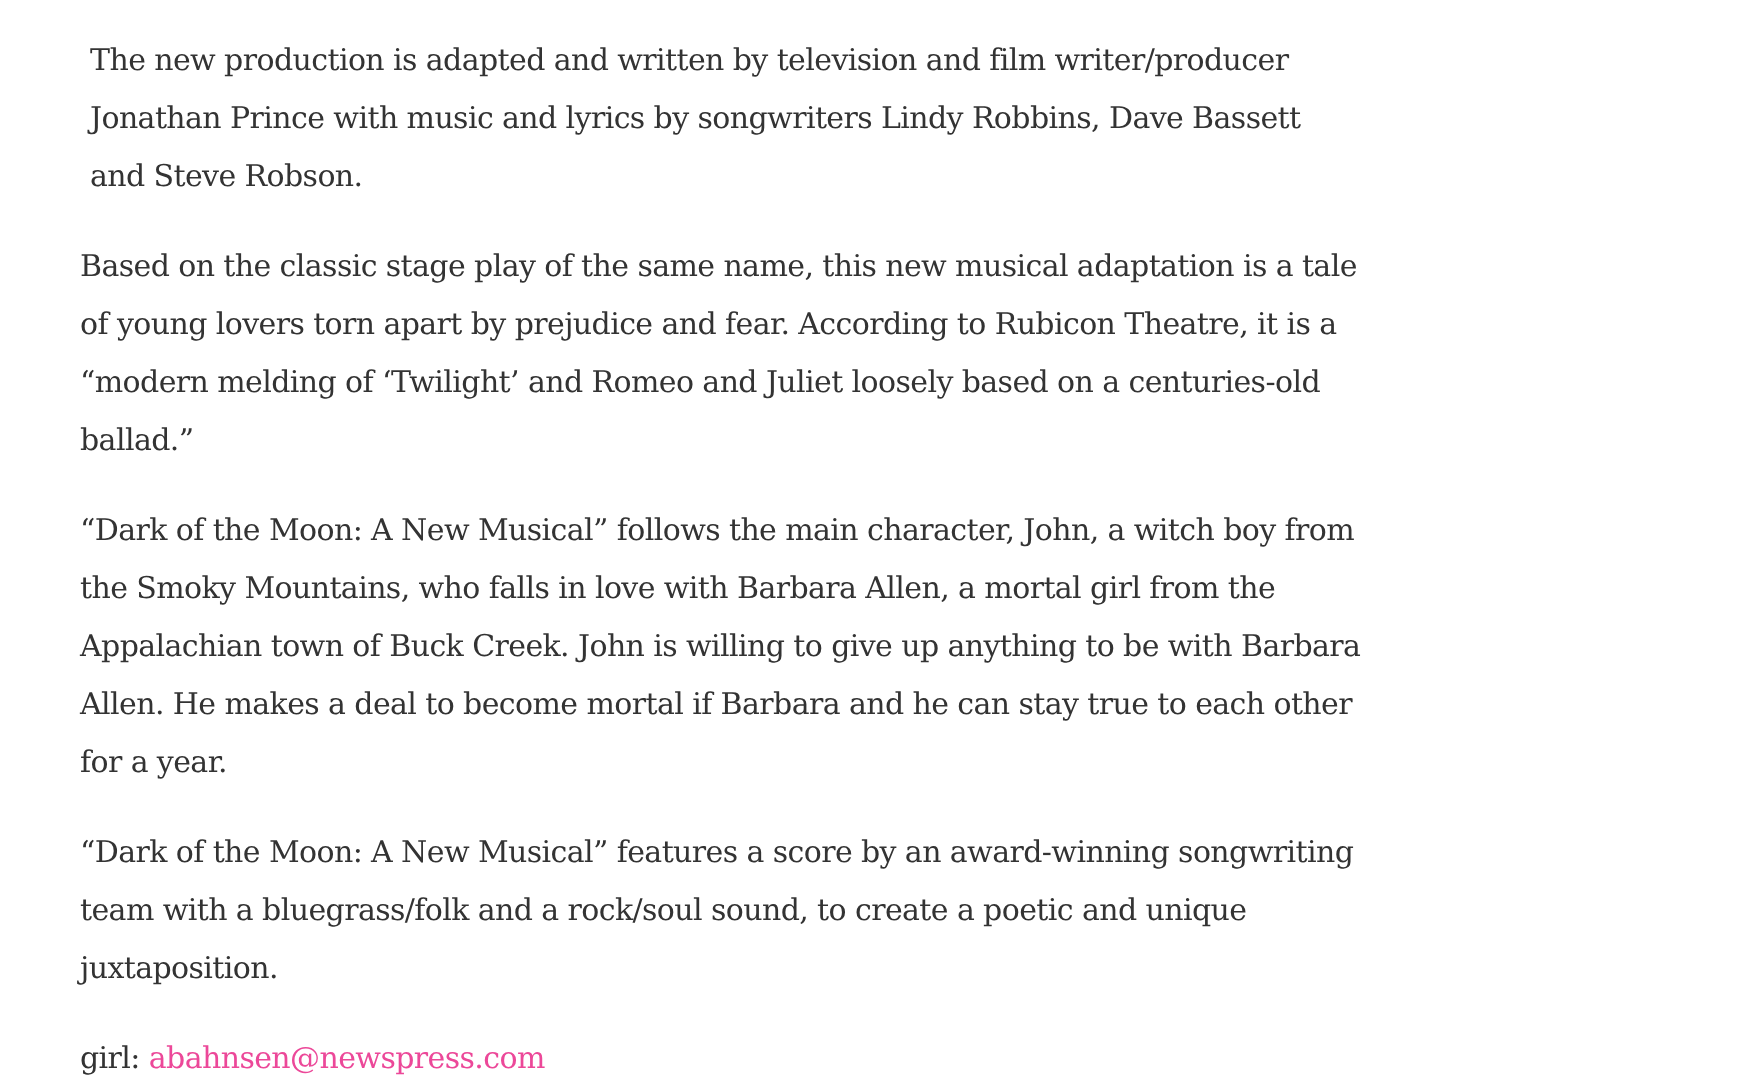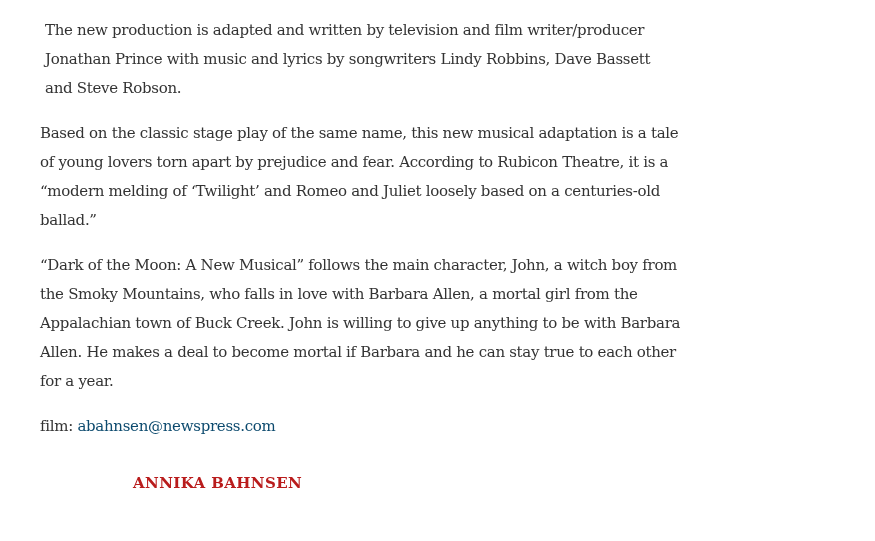--- a/index.html
+++ b/index.html
@@ -23,21 +23,21 @@
   .para {
     margin: 0 0 16px 0;
   }
   .para.indent-first {
     padding-left: 5px;
   }
   .contact-line {
     margin: 0 0 16px 0;
   }
   .email-link {
-    color: #0c4a6e;
+    color: #ec4899;
     text-decoration: none;
     cursor: pointer;
   }
   .byline {
     margin: 28px 0 0 93px;
   }
   .byline-name {
     font-weight: bold;
     color: #b91c1c;
     letter-spacing: 0.4px;
@@ -49,24 +49,25 @@
 <body>
 
 <div class="article">
 
   <p class="para indent-first">The new production is adapted and written by television and film writer/producer Jonathan Prince with music and lyrics by songwriters Lindy Robbins, Dave Bassett and Steve Robson.</p>
 
   <p class="para">Based on the classic stage play of the same name, this new musical adaptation is a tale of young lovers torn apart by prejudice and fear. According to Rubicon Theatre, it is a “modern melding of ‘Twilight’ and Romeo and Juliet loosely based on a centuries-old ballad.”</p>
 
   <p class="para">“Dark of the Moon: A New Musical” follows the main character, John, a witch boy from the Smoky Mountains, who falls in love with Barbara Allen, a mortal girl from the Appalachian town of Buck Creek. John is willing to give up anything to be with Barbara Allen. He makes a deal to become mortal if Barbara and he can stay true to each other for a year.</p>
 
+  <p class="para">“Dark of the Moon: A New Musical” features a score by an award-winning songwriting team with a bluegrass/folk and a rock/soul sound, to create a poetic and unique juxtaposition.</p>
 
 
   <p class="contact-line">
-    <span>film: </span><a class="email-link">abahnsen@newspress.com</a>
+    <span>girl: </span><a class="email-link">abahnsen@newspress.com</a>
   </p>
 
   <div class="byline">
     <p class="byline-name">ANNIKA BAHNSEN</p>
 
   </div>
 
 </div>
 
 </body></html>

